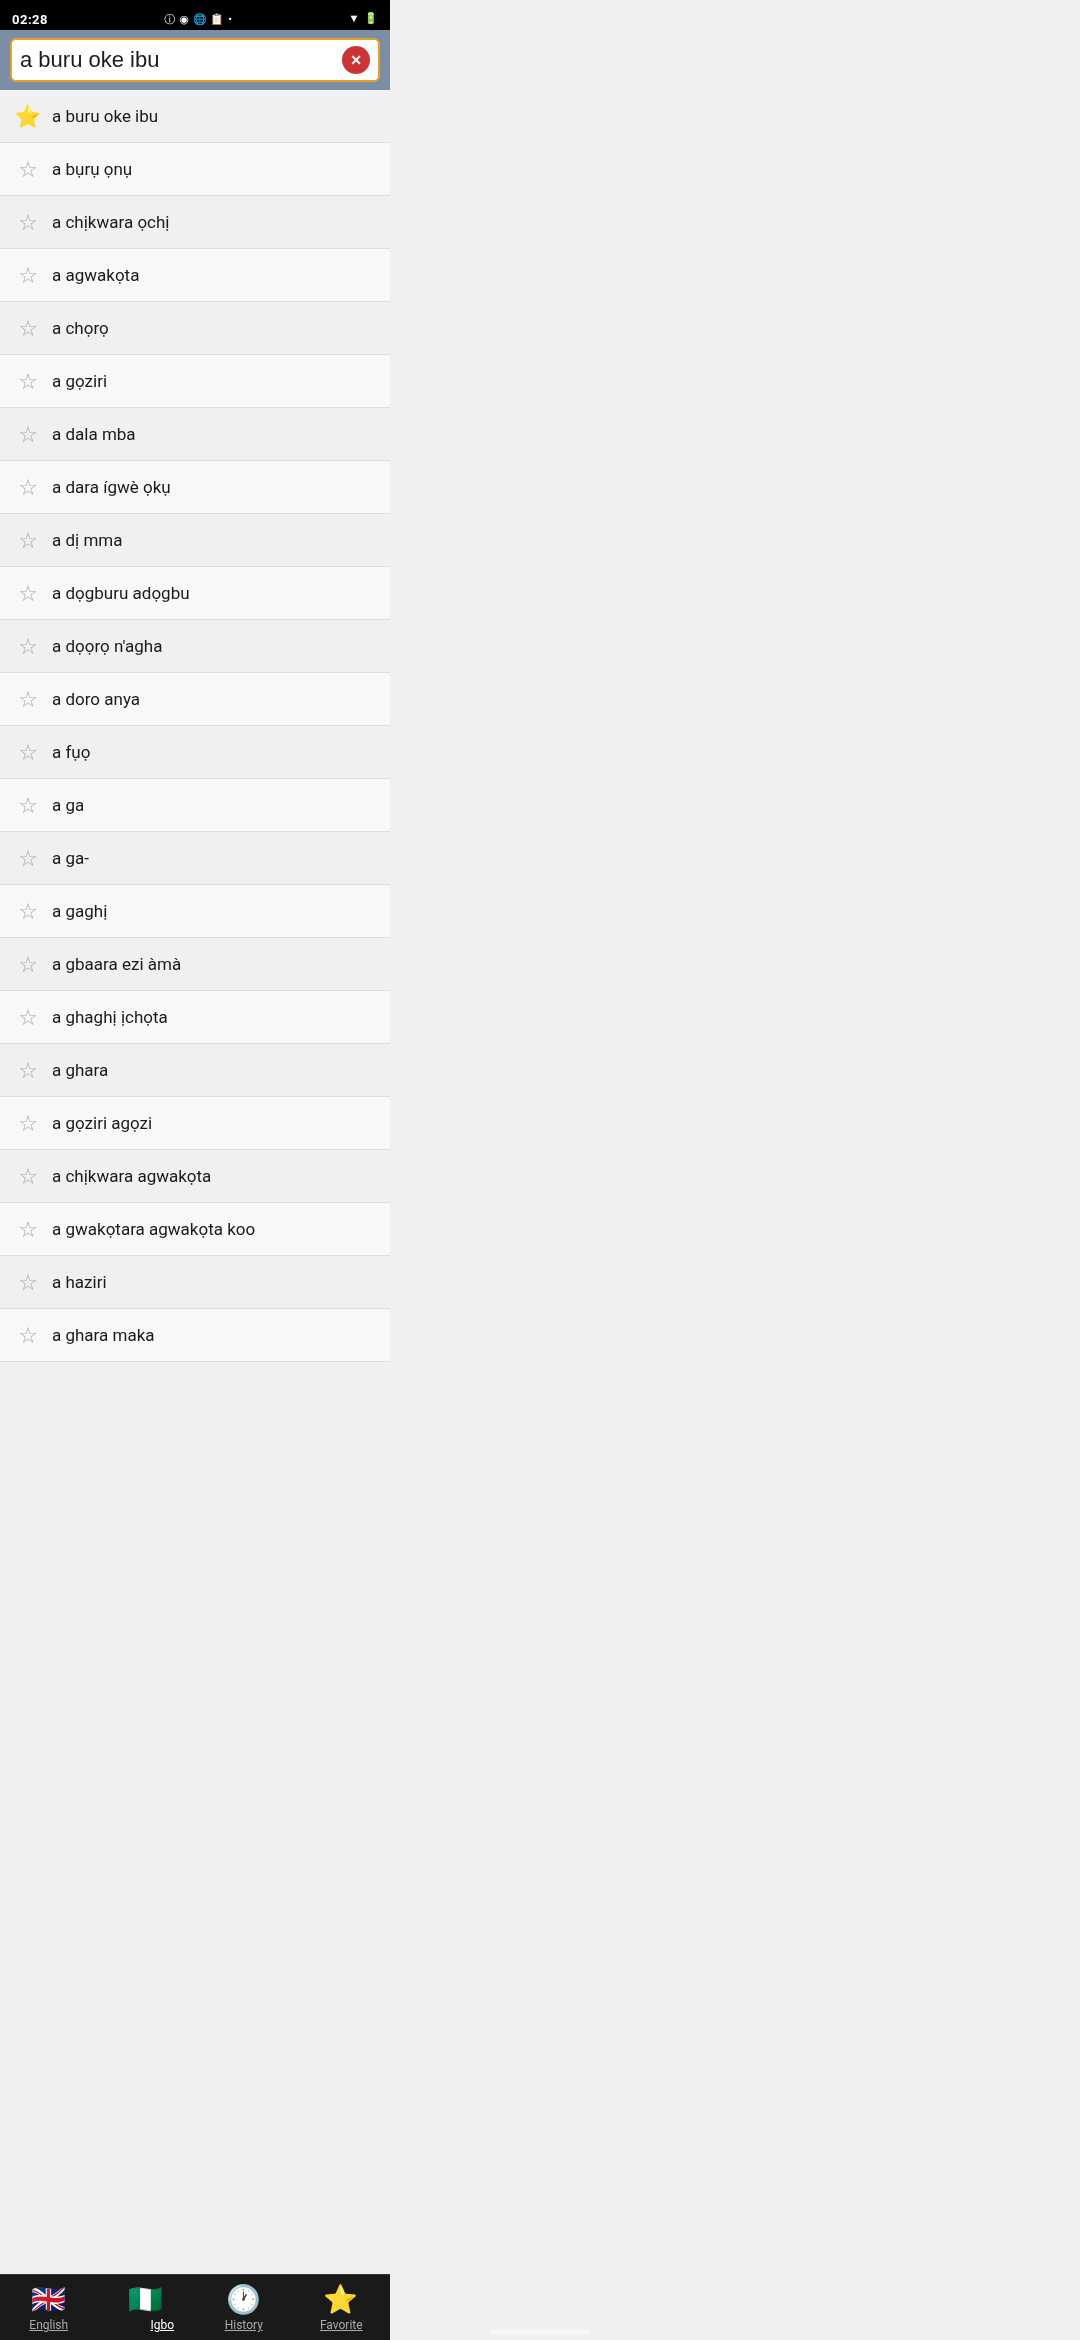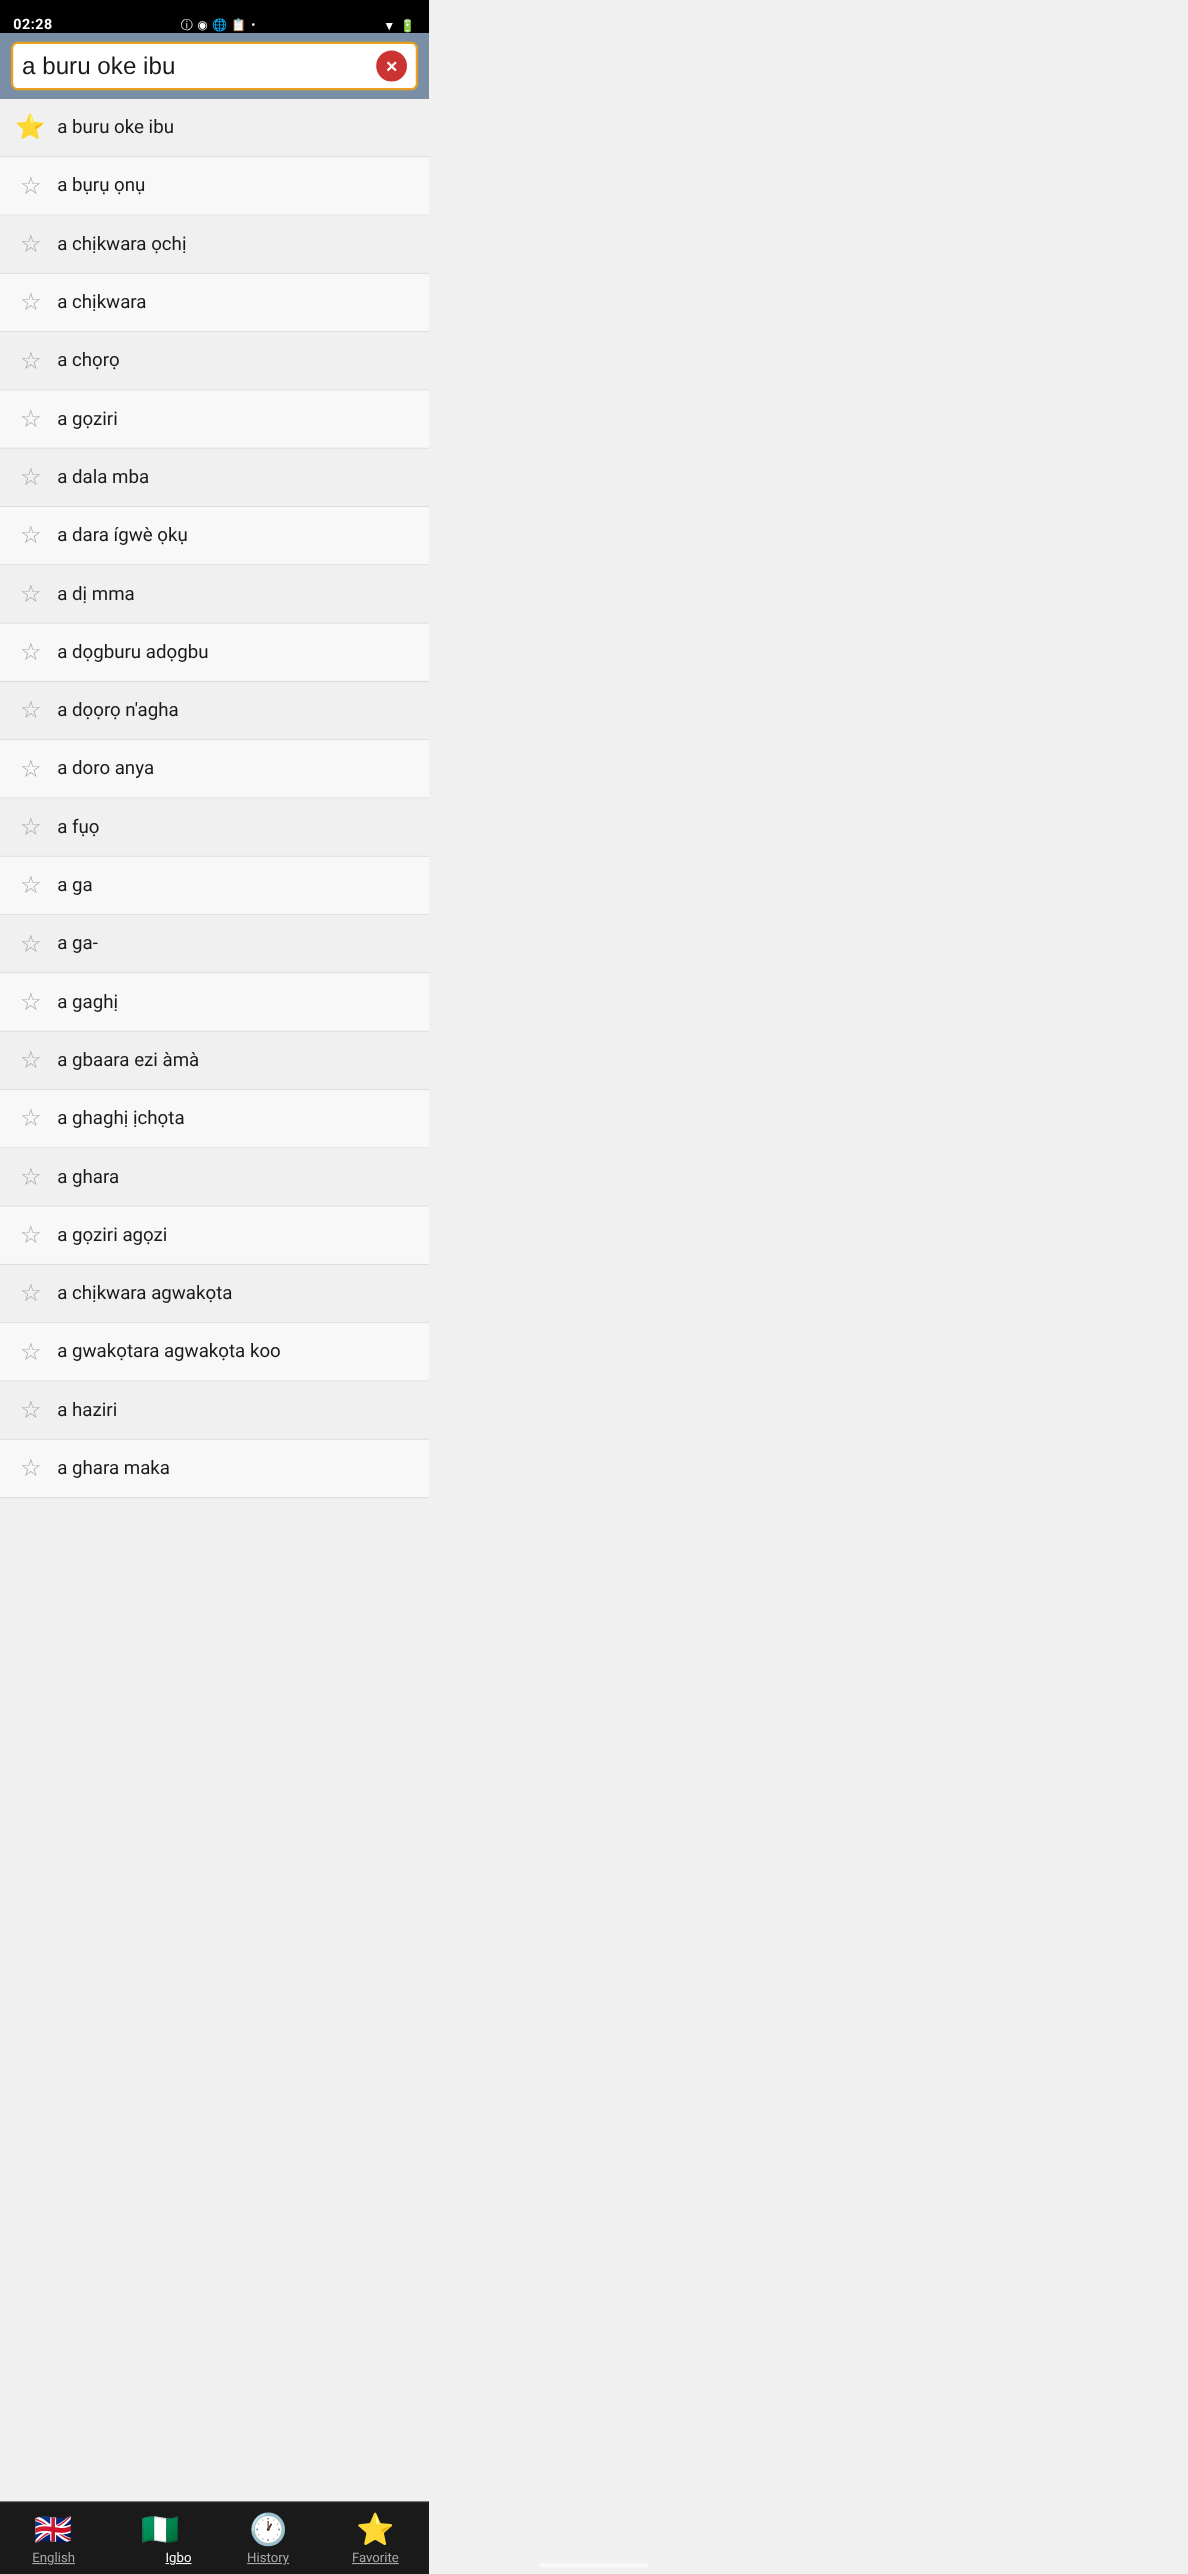--- a/index.html
+++ b/index.html
@@ -12,23 +12,23 @@
       font-size: 16px;
       position: relative;
       overflow-x: hidden;
     }
 
     
     .status-bar {
       background: #000;
       color: #fff;
       display: flex;
-      align-items: flex-end;
+      align-items: flex-start;
       justify-content: space-between;
-      padding: 0 12px;
+      padding: 12px 12px;
       height: 30px;
     }
     .status-time {
       font-size: 13px;
       font-weight: bold;
       letter-spacing: 0.5px;
     }
     .status-icons {
       display: flex;
       align-items: center;
@@ -200,21 +200,21 @@
       <div class="list-item">
         <span class="star-icon" style="color: rgb(170, 170, 170);">☆</span>
         <span class="list-text">a bụrụ ọnụ</span>
       </div>
       <div class="list-item">
         <span class="star-icon" style="color: rgb(170, 170, 170);">☆</span>
         <span class="list-text">a chịkwara ọchị</span>
       </div>
       <div class="list-item">
         <span class="star-icon" style="color: rgb(170, 170, 170);">☆</span>
-        <span class="list-text">a chịkwara</span>
+        <span class="list-text">a agwakọta</span>
       </div>
       <div class="list-item">
         <span class="star-icon" style="color: rgb(170, 170, 170);">☆</span>
         <span class="list-text">a chọrọ</span>
       </div>
       <div class="list-item">
         <span class="star-icon" style="color: rgb(170, 170, 170);">☆</span>
         <span class="list-text">a gọziri</span>
       </div>
       <div class="list-item">

